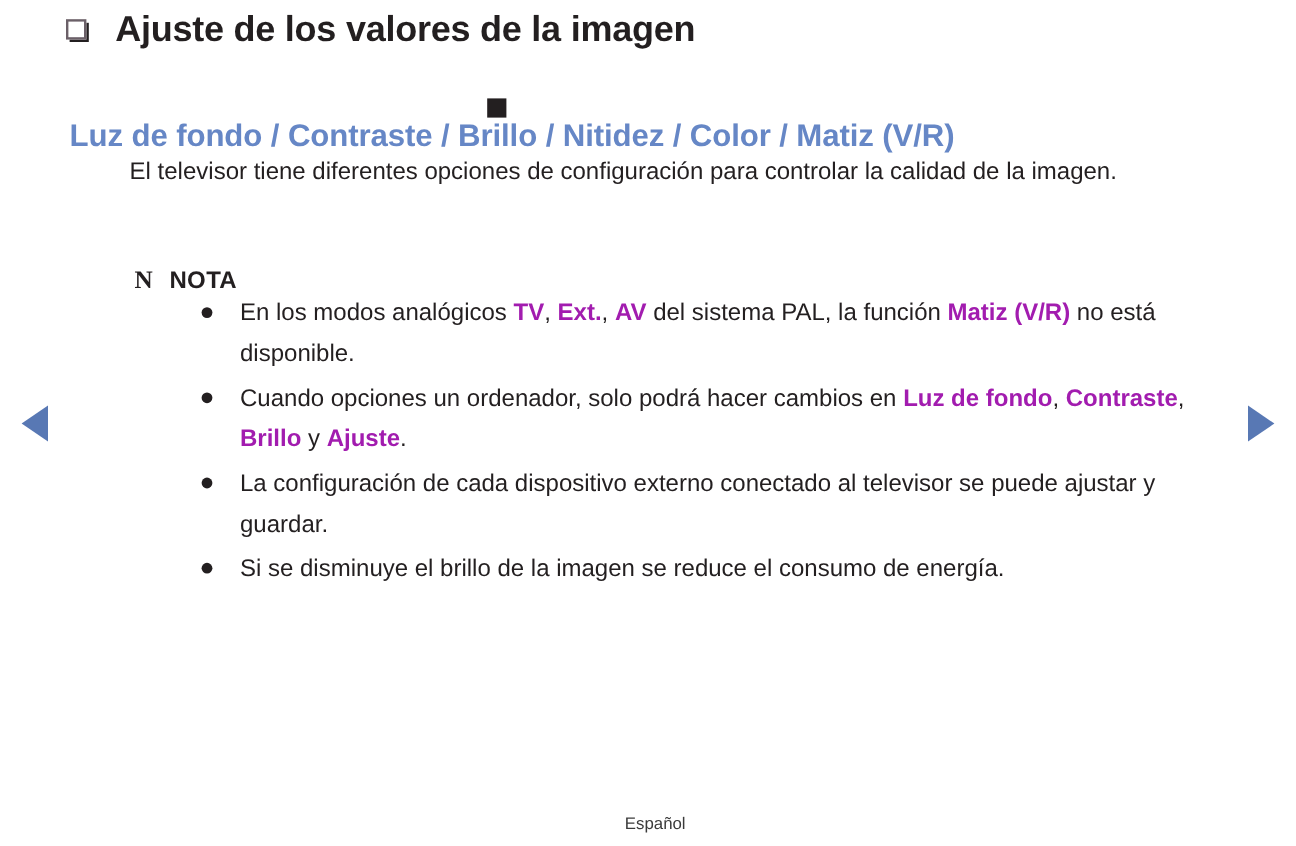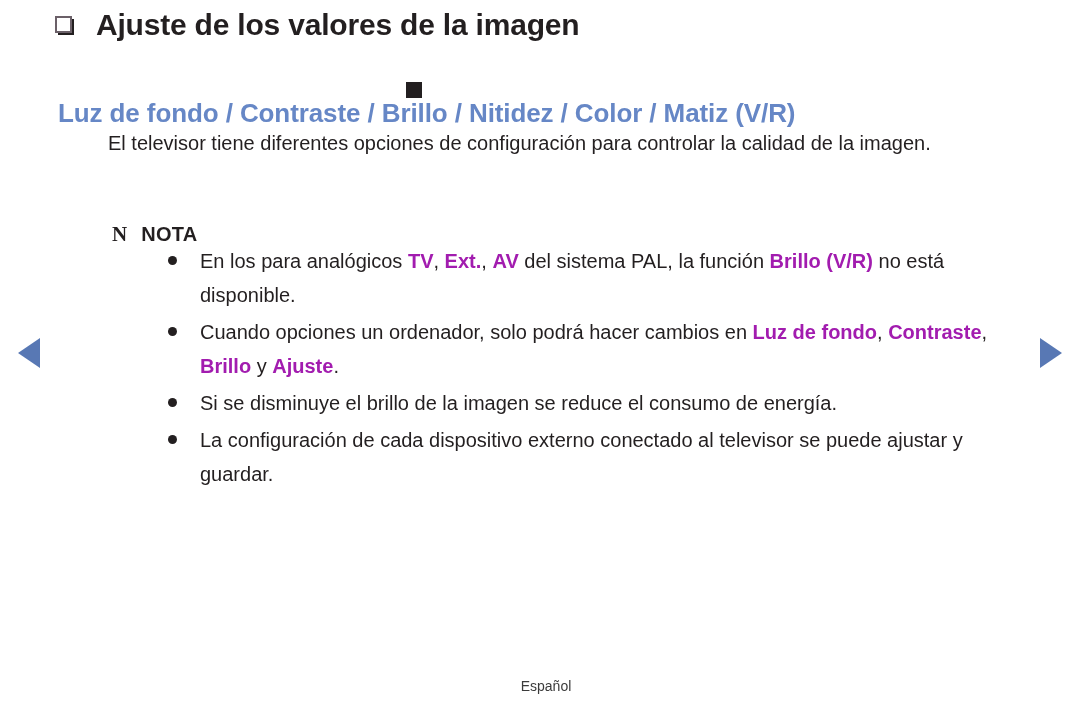--- a/index.html
+++ b/index.html
@@ -198,33 +198,33 @@
   <div class="body-par">El televisor tiene diferentes opciones de configuración para controlar la calidad de la imagen.</div>
 
   <div class="note-row">
     <span class="note-glyph">N</span>
     <span class="note-label">NOTA</span>
   </div>
 
   <div class="note-list" id="note-list">
       <div class="note-item">
         <span class="note-bullet"></span>
-        <span class="note-text"><span>En los para analógicos </span><span class="kw">TV</span><span>, </span><span class="kw">Ext.</span><span>, </span><span class="kw">AV</span><span> del sistema PAL, la función </span><span class="kw">Brillo (V/R)</span><span> no está disponible.</span></span>
+        <span class="note-text"><span>En los modos analógicos </span><span class="kw">TV</span><span>, </span><span class="kw">Ext.</span><span>, </span><span class="kw">AV</span><span> del sistema PAL, la función </span><span class="kw">Matiz (V/R)</span><span> no está disponible.</span></span>
       </div>
       <div class="note-item">
         <span class="note-bullet"></span>
         <span class="note-text"><span>Cuando opciones un ordenador, solo podrá hacer cambios en </span><span class="kw">Luz de fondo</span><span>, </span><span class="kw">Contraste</span><span>, </span><span class="kw">Brillo</span><span> y </span><span class="kw">Ajuste</span><span>.</span></span>
       </div>
       <div class="note-item">
         <span class="note-bullet"></span>
+        <span class="note-text"><span>La configuración de cada dispositivo externo conectado al televisor se puede ajustar y guardar.</span></span>
+      </div>
+      <div class="note-item">
+        <span class="note-bullet"></span>
         <span class="note-text"><span>Si se disminuye el brillo de la imagen se reduce el consumo de energía.</span></span>
-      </div>
-      <div class="note-item">
-        <span class="note-bullet"></span>
-        <span class="note-text"><span>La configuración de cada dispositivo externo conectado al televisor se puede ajustar y guardar.</span></span>
       </div>
     </div>
 
   <div class="nav-arrow nav-prev"></div>
   <div class="nav-arrow nav-next"></div>
 
   <div class="footer">Español</div>
 
 </div>
 

